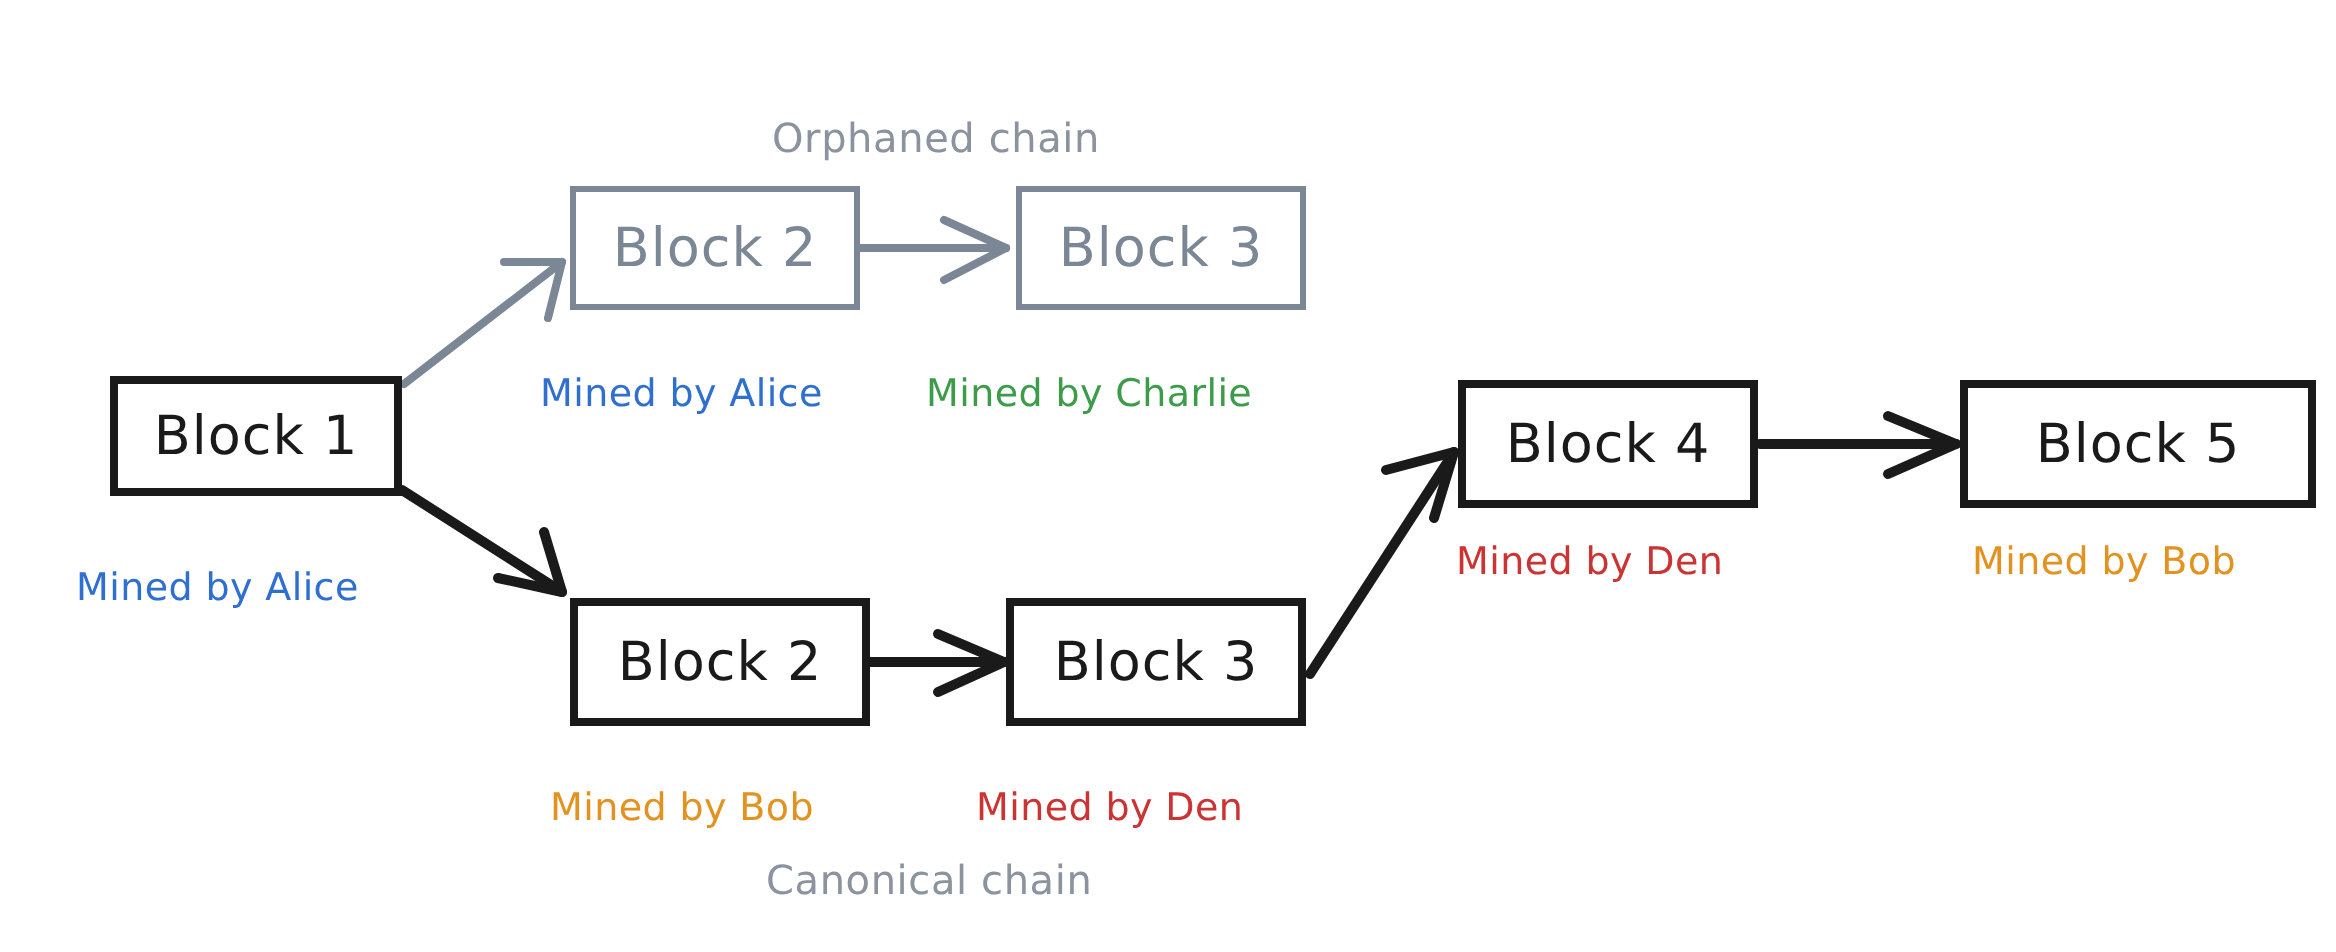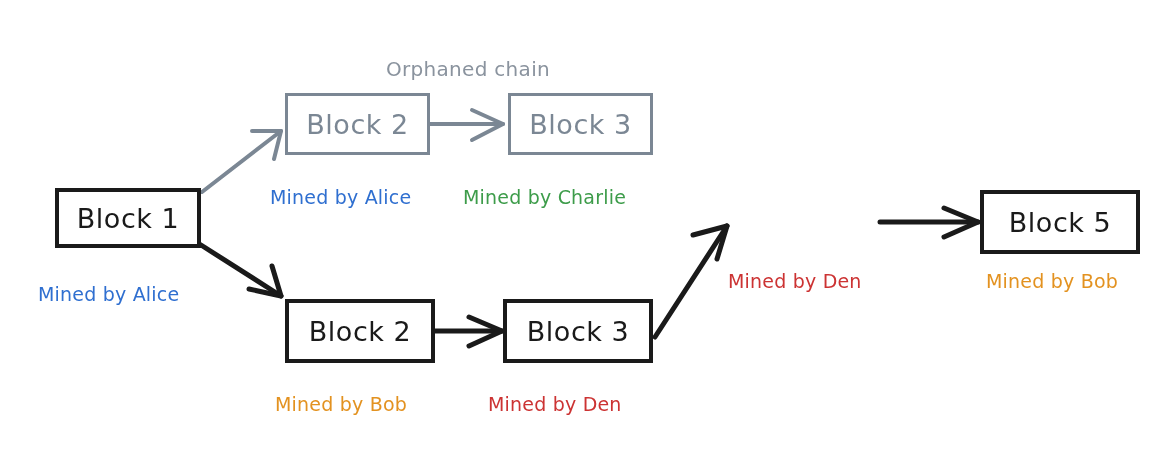--- a/index.html
+++ b/index.html
@@ -99,20 +99,21 @@
     </g>
 
     <g>
       <path d="M880 222 L978 222" stroke="#1a1a1a" stroke-width="5" stroke-linecap="round" fill="none"></path>
       <path d="M978 222 L944 208 M978 222 L944 237" stroke="#1a1a1a" stroke-width="5" stroke-linecap="round" fill="none"></path>
     </g>
   </svg>
 
   <div class="chain-title" style="left:386px; top:57px;">Orphaned chain</div>
 
+  <div class="chain-title" style="left:383px; top:428px;">Canonical chain</div>
 
   <div class="block solid" style="left:55px; top:188px; width:146px; height:60px;align-items:center;">
     <span class="block-label">Block 1</span>
   </div>
   <div class="miner" style="left:38px; top:283px; color:#2f6fd0;">Mined by Alice</div>
 
   <div class="block ghost" style="left:285px; top:93px; width:145px; height:62px;">
     <span class="block-label">Block 2</span>
   </div>
   <div class="miner" style="left:270px; top:186px; color:#2f6fd0;">Mined by Alice</div>
@@ -125,20 +126,23 @@
   <div class="block solid" style="left:285px; top:299px; width:150px; height:64px;">
     <span class="block-label">Block 2</span>
   </div>
   <div class="miner" style="left:275px; top:393px; color:#e39220;">Mined by Bob</div>
 
   <div class="block solid" style="left:503px; top:299px; width:150px; height:64px;">
     <span class="block-label">Block 3</span>
   </div>
   <div class="miner" style="left:488px; top:393px; color:#cc3333;">Mined by Den</div>
 
+  <div class="block solid" style="left:729px; top:190px; width:150px; height:64px;">
+    <span class="block-label">Block 4</span>
+  </div>
   <div class="miner" style="left:728px; top:270px; color:#cc3333;">Mined by Den</div>
 
-  <div class="block solid" style="left:980px; top:190px; width:160px; height:64px;">
+  <div class="block solid" style="left:980px; top:190px; width:178px; height:64px;">
     <span class="block-label">Block 5</span>
   </div>
   <div class="miner" style="left:986px; top:270px; color:#e39220;">Mined by Bob</div>
 
 </div>
 
 </body></html>

